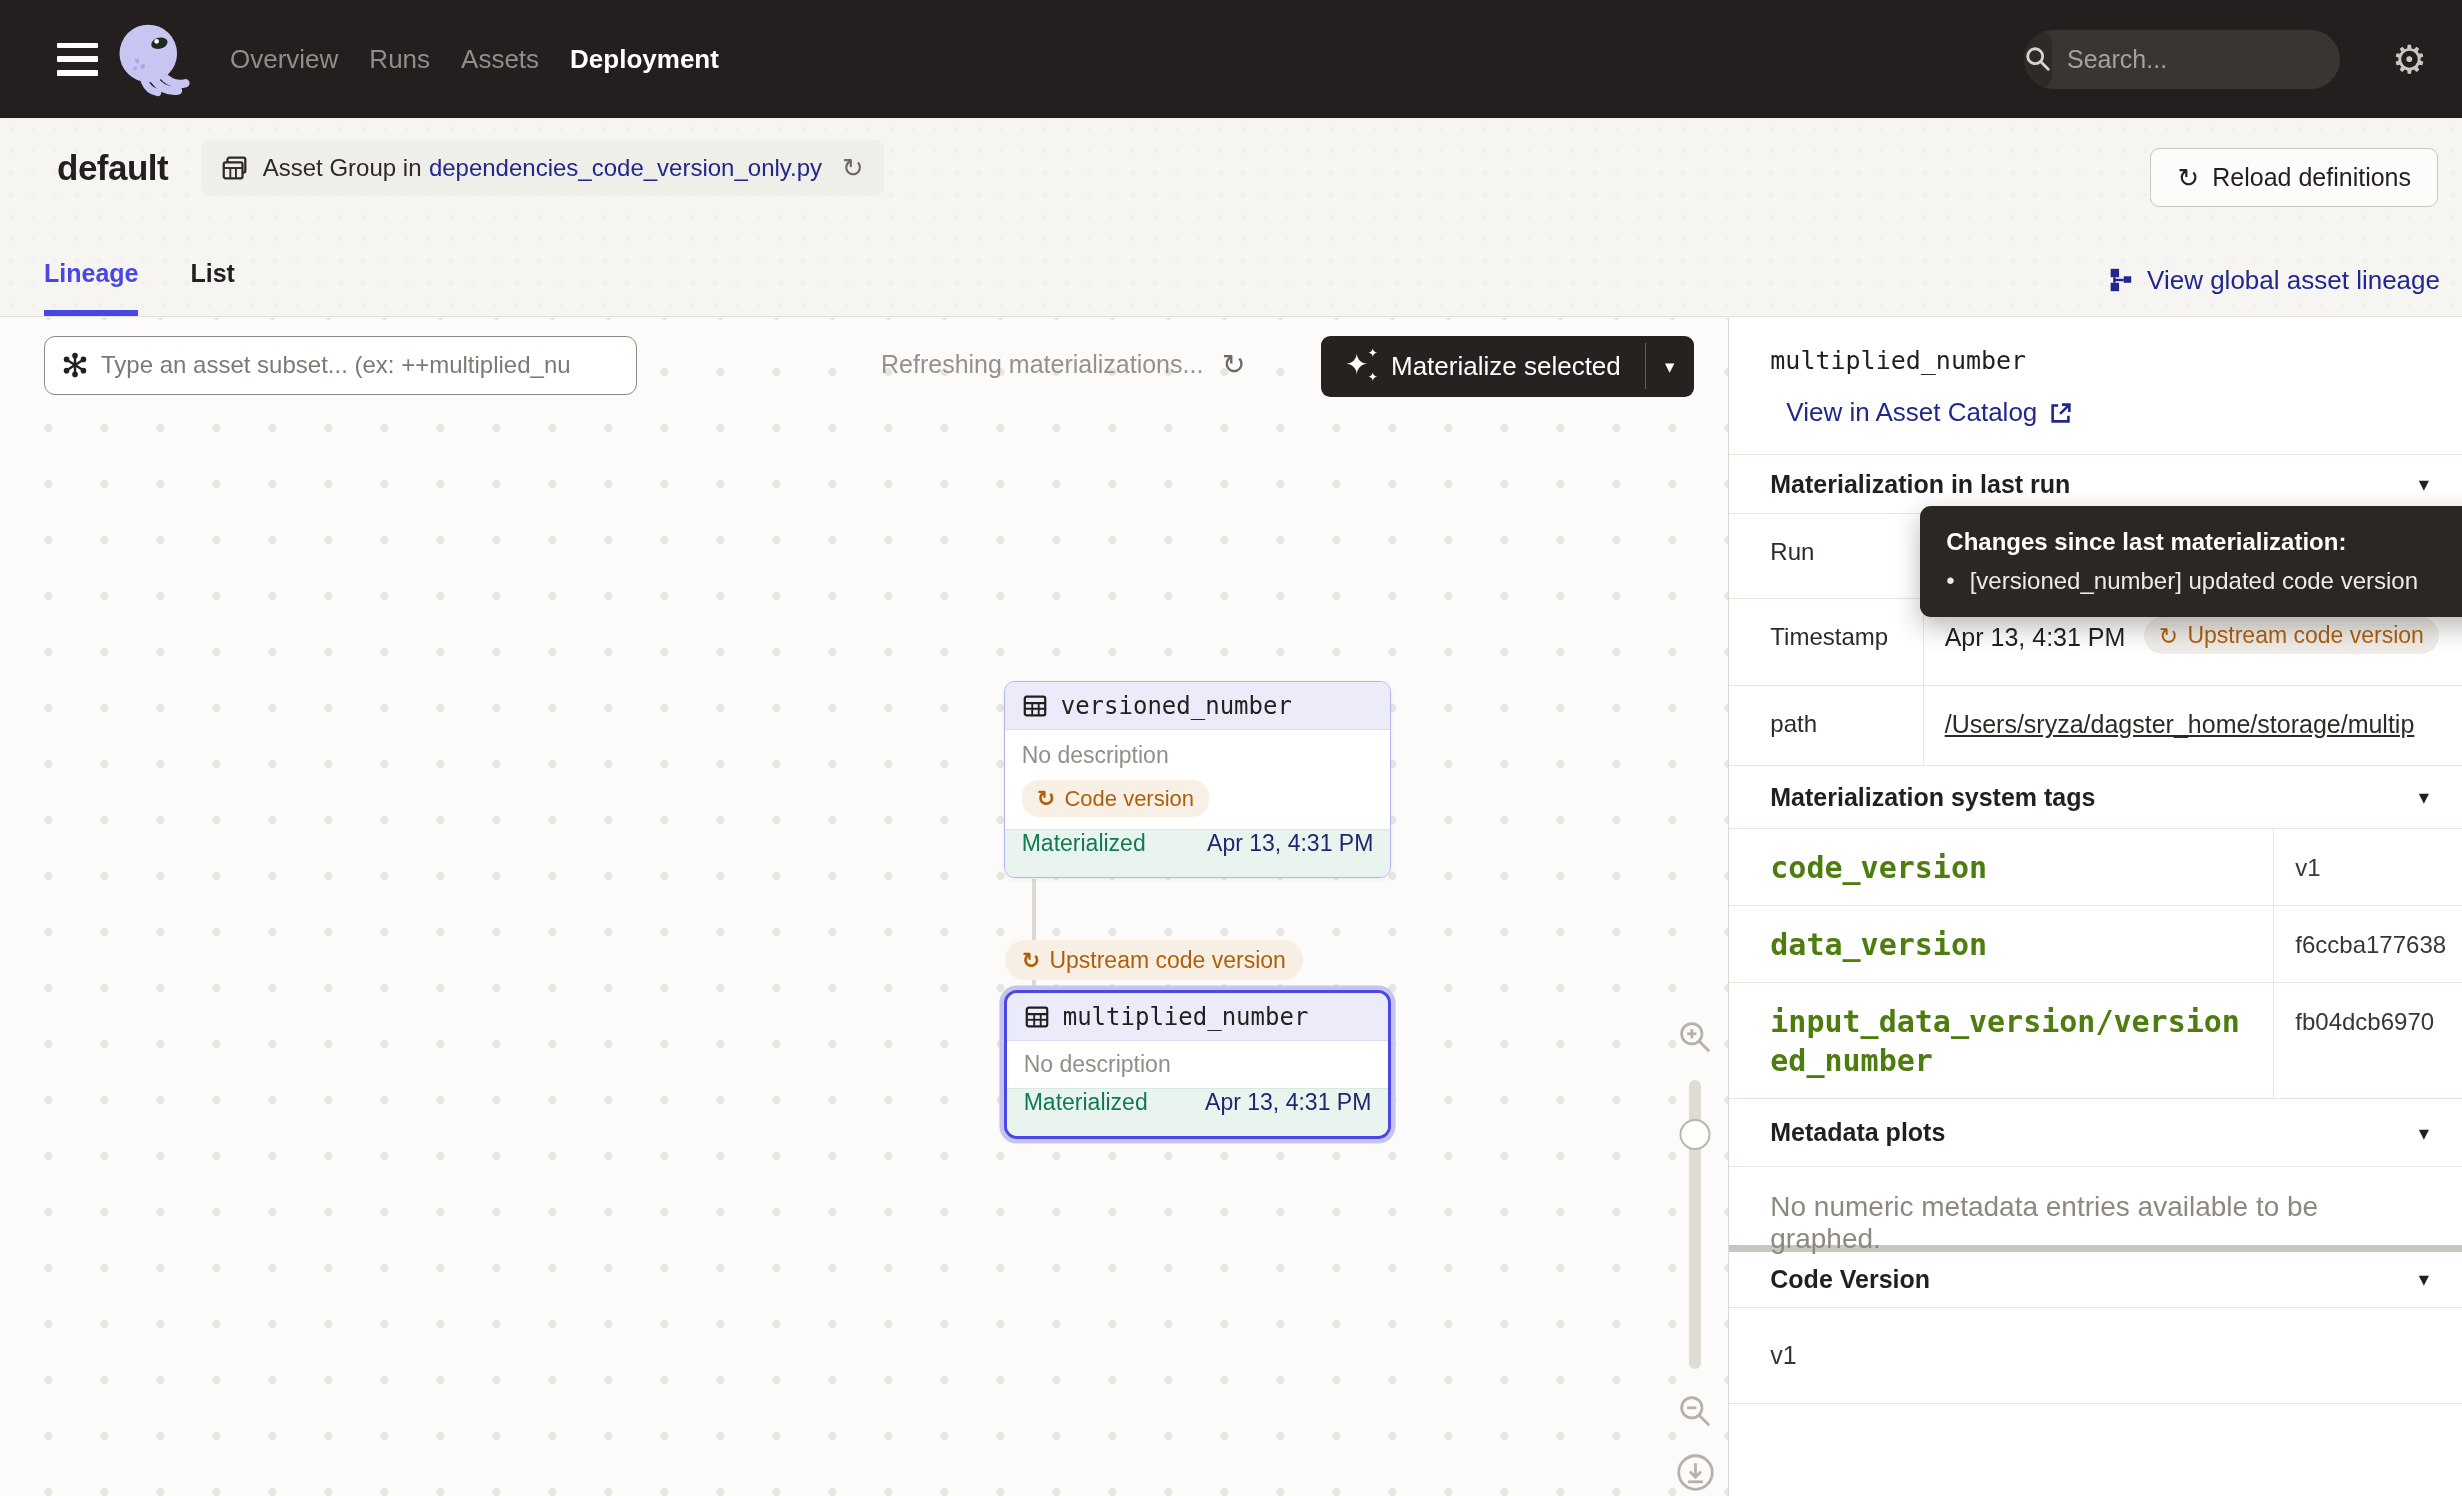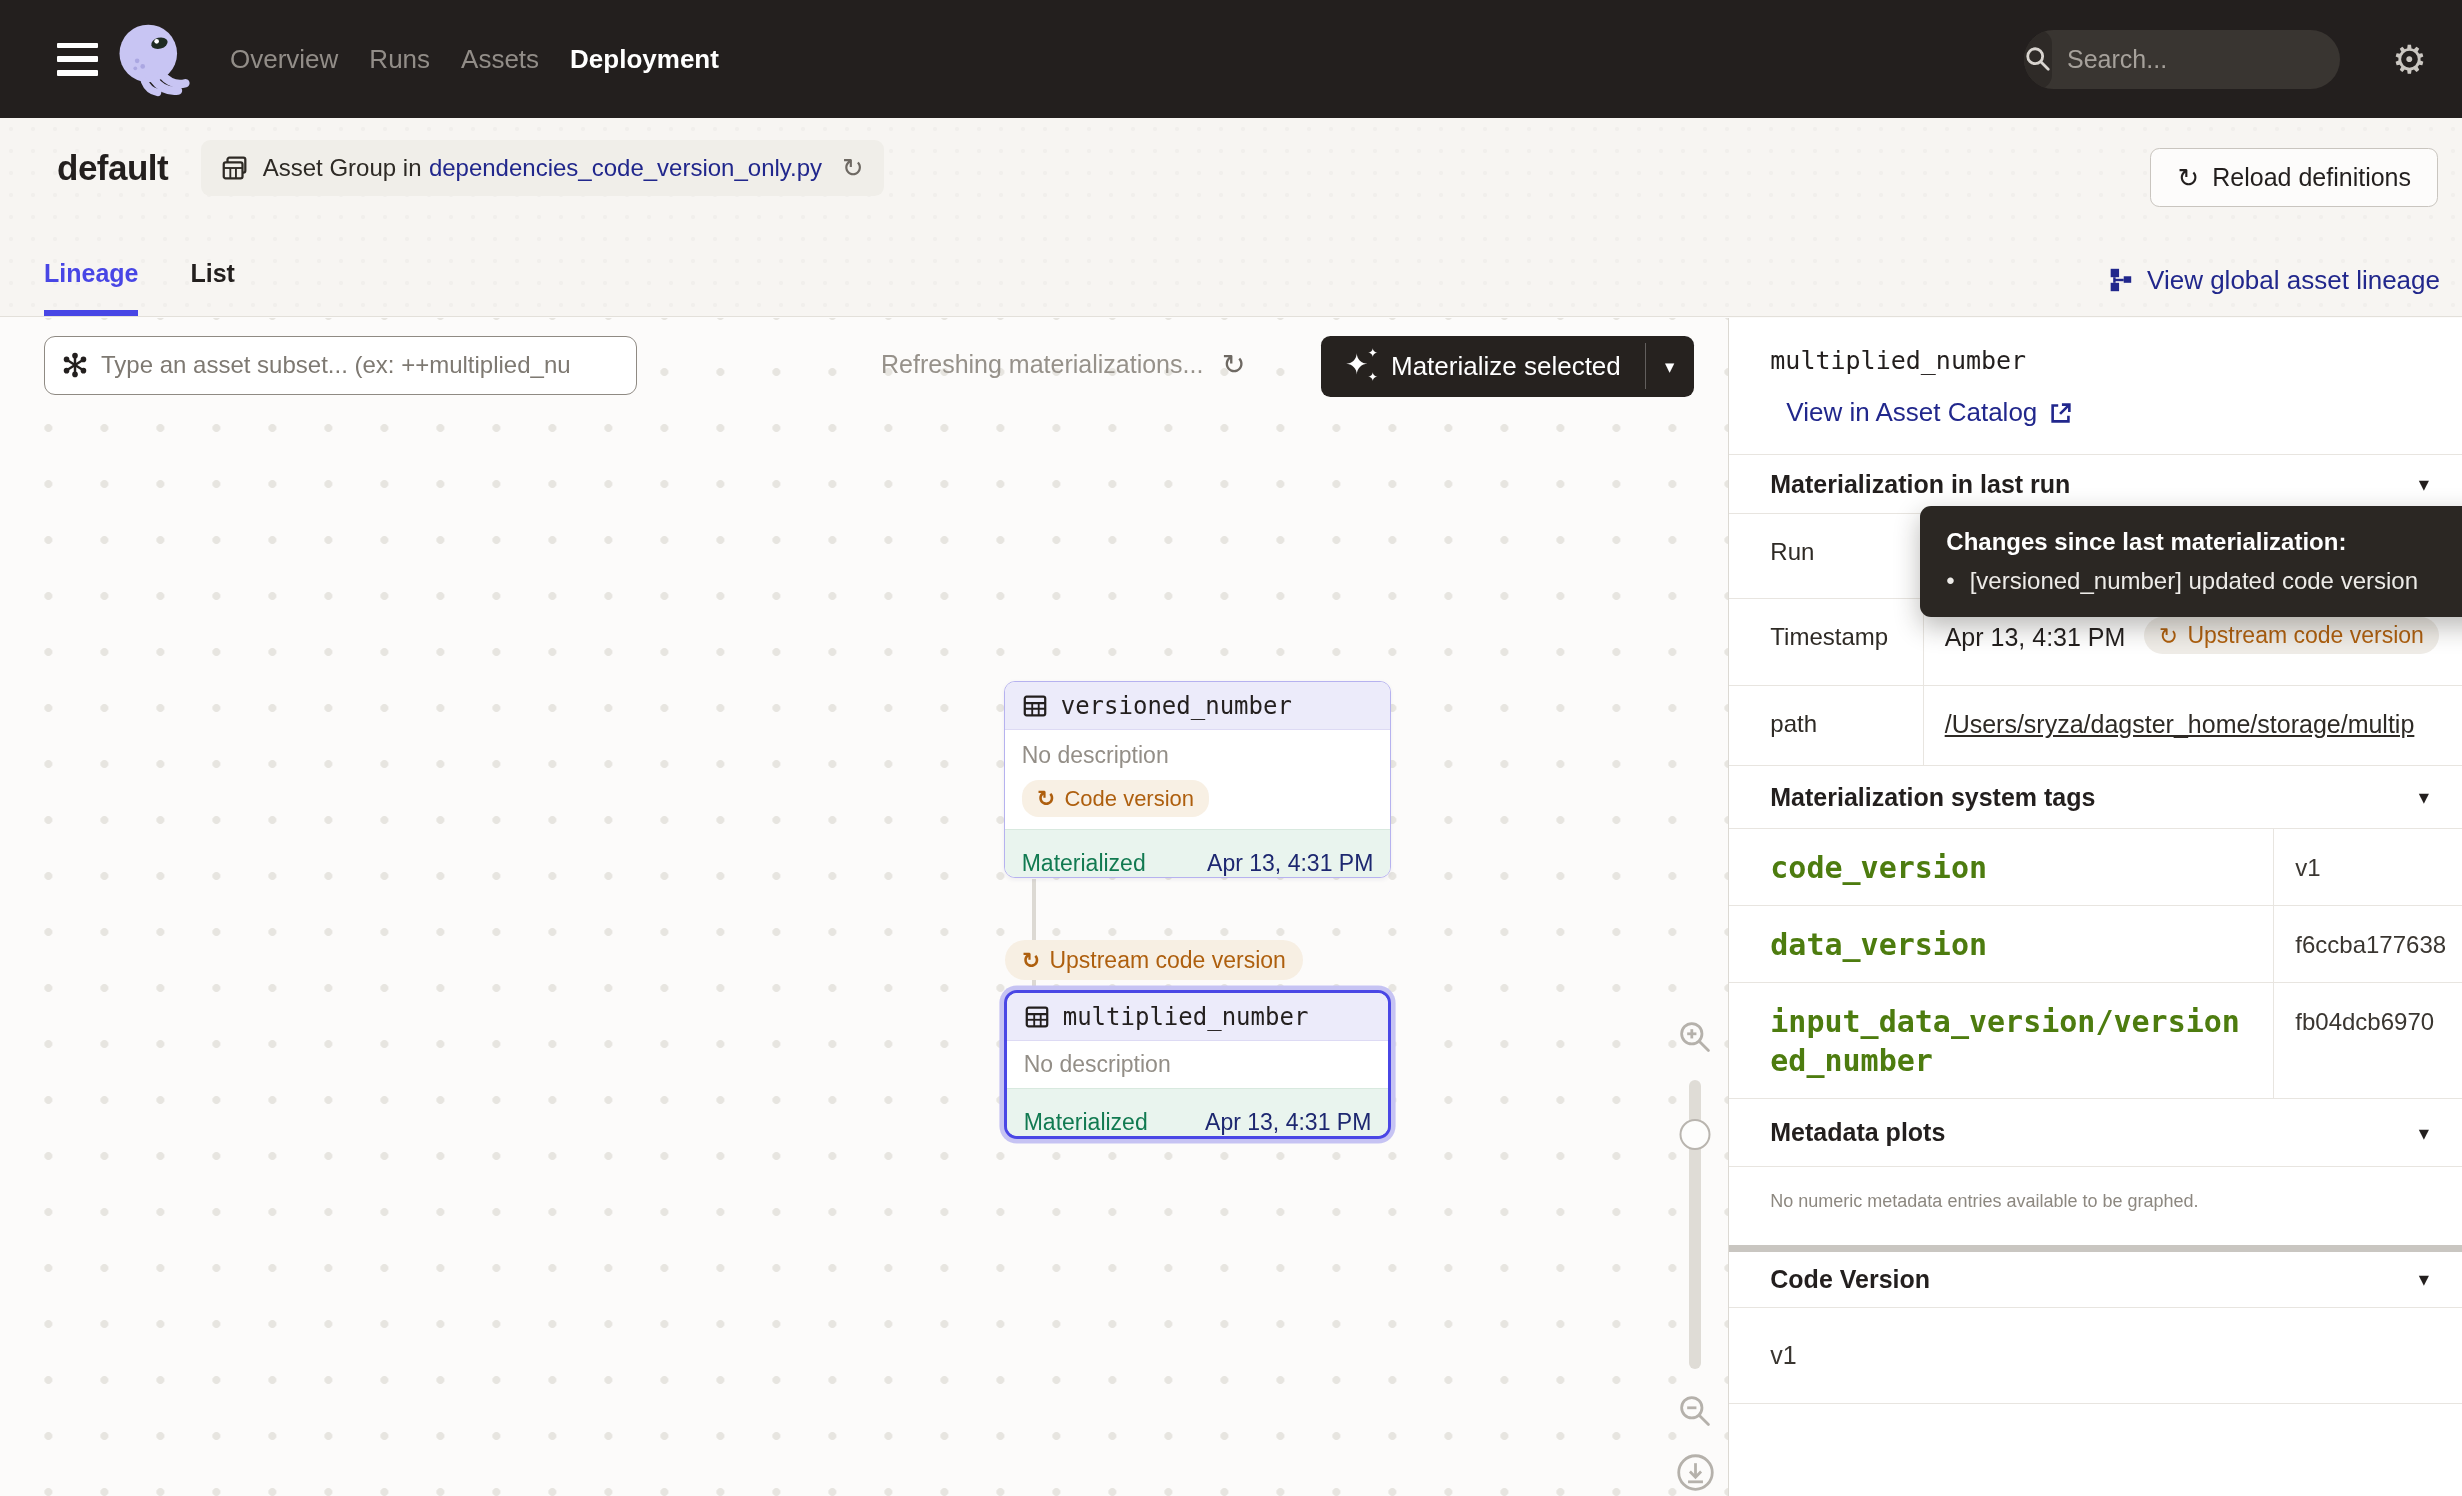--- a/index.html
+++ b/index.html
@@ -92,21 +92,21 @@
   .asset-node { position:absolute; width:387px; background:#FFFFFF; border:1.9px solid #B6B2EF;
                 border-radius:11px; overflow:hidden; box-shadow:0 1.9px 4.6px rgba(40,35,80,0.06); cursor:pointer; }
   .asset-node.selected { border:3.7px solid #4A47E5; border-radius:13px; box-shadow:0 0 0 4.6px #C6C3F3; }
   .node-head { height:48px; background:#ECEBFA; border-bottom:0.9px solid #DDDAF4; display:flex;
                align-items:center; gap:13px; padding:0 16.7px; }
   .node-title { font-size:24px; font-weight:500; color:#231F1E; }
   .node-body { padding:12px 16.7px; }
   .node-desc { font-size:23px; color:#938E87; }
   .node-body .chip { margin-top:11px; background:#F8F0E4; border-radius:16.7px; padding:5.6px 15px; font-size:22px; }
   .node-foot { height:48px; background:#E9F4EE; border-top:0.9px solid #D8E9DF; display:flex;
-               align-items:flex-end; justify-content:space-between; padding:0 16.7px; font-size:23px; }
+               align-items:flex-start; justify-content:space-between; padding:0 16.7px; font-size:23px; }
   .node-status { color:#117A51; }
   .node-time { color:#1D2770; }
 
   
   .zoomctrl { position:absolute; left:1672px; top:701px; width:46px; display:flex; flex-direction:column;
               align-items:center; }
   .zc-icon { cursor:pointer; }
   .zc-track { position:relative; width:12px; height:289px; background:#DFDCD6; border-radius:6.5px; margin:24px 0; }
   .zc-handle { position:absolute; left:50%; transform:translateX(-50%); top:39px; width:31px; height:31px;
                border-radius:50%; background:#FDFDFC; border:2.8px solid #B9B5AF; cursor:grab; }
@@ -128,21 +128,21 @@
   .kv-row .val { flex:1; padding:24px 0 0 20.4px; font-size:25px; display:flex; align-items:flex-start; gap:18.5px; }
   .r92 { height:85px; } .r94 { height:87px; } .r86 { height:80px; }
   .ts-tag { background:#EFECE7; border-radius:18.5px; padding:4.6px 15px; color:#AE5F0E; font-size:23px;
             display:inline-flex; align-items:center; gap:9.3px; margin-top:-5.6px; white-space:nowrap; }
   .path-link { color:#2E2A25; text-decoration:underline; white-space:nowrap; cursor:pointer; }
   .tag-row { display:flex; border-bottom:0.9px solid #E8E5E0; }
   .tag-row .k { width:545px; border-right:0.9px solid #E8E5E0; padding:18.5px 28px 18.5px 41px; font-size:30px;
                 color:#4d7c0f; line-height:39px; word-break:break-all;font-weight:bold; }
   .tag-row .v { flex:1; padding:18.5px 0 18.5px 21px; font-size:24px; color:#3A3631; line-height:39px;
                 white-space:nowrap; overflow:hidden; }
-  .empty-note { height:78px; border-bottom:0; padding:24px 41px 0 41px; font-size:18px; color:#8D8880; }
+  .empty-note { height:78px; border-bottom:0; padding:24px 41px 0 41px; font-size:28px; color:#8D8880; }
   .thickbar { height:6.5px; background:#C9C6C1; }
   .cv-value { height:96px; padding:33px 41px 0 41px; font-size:25px; color:#3A3631; border-bottom:0.9px solid #E8E5E0; }
 
   .tooltip { position:absolute; top:188px; left:191px; width:592px; background:#2B2723; border-radius:11px;
              padding:22px 26px; z-index:30; box-shadow:0 9.3px 26px rgba(30,25,20,0.3); }
   .tooltip .tt-title { color:#FFFFFF; font-weight:700; font-size:24px; }
   .tooltip .tt-line { margin-top:11px; color:#EDEBE8; font-size:24px; display:flex; gap:15px; }
   .tooltip .tt-bullet { font-size:24px; }
 
   svg { display:block; }

